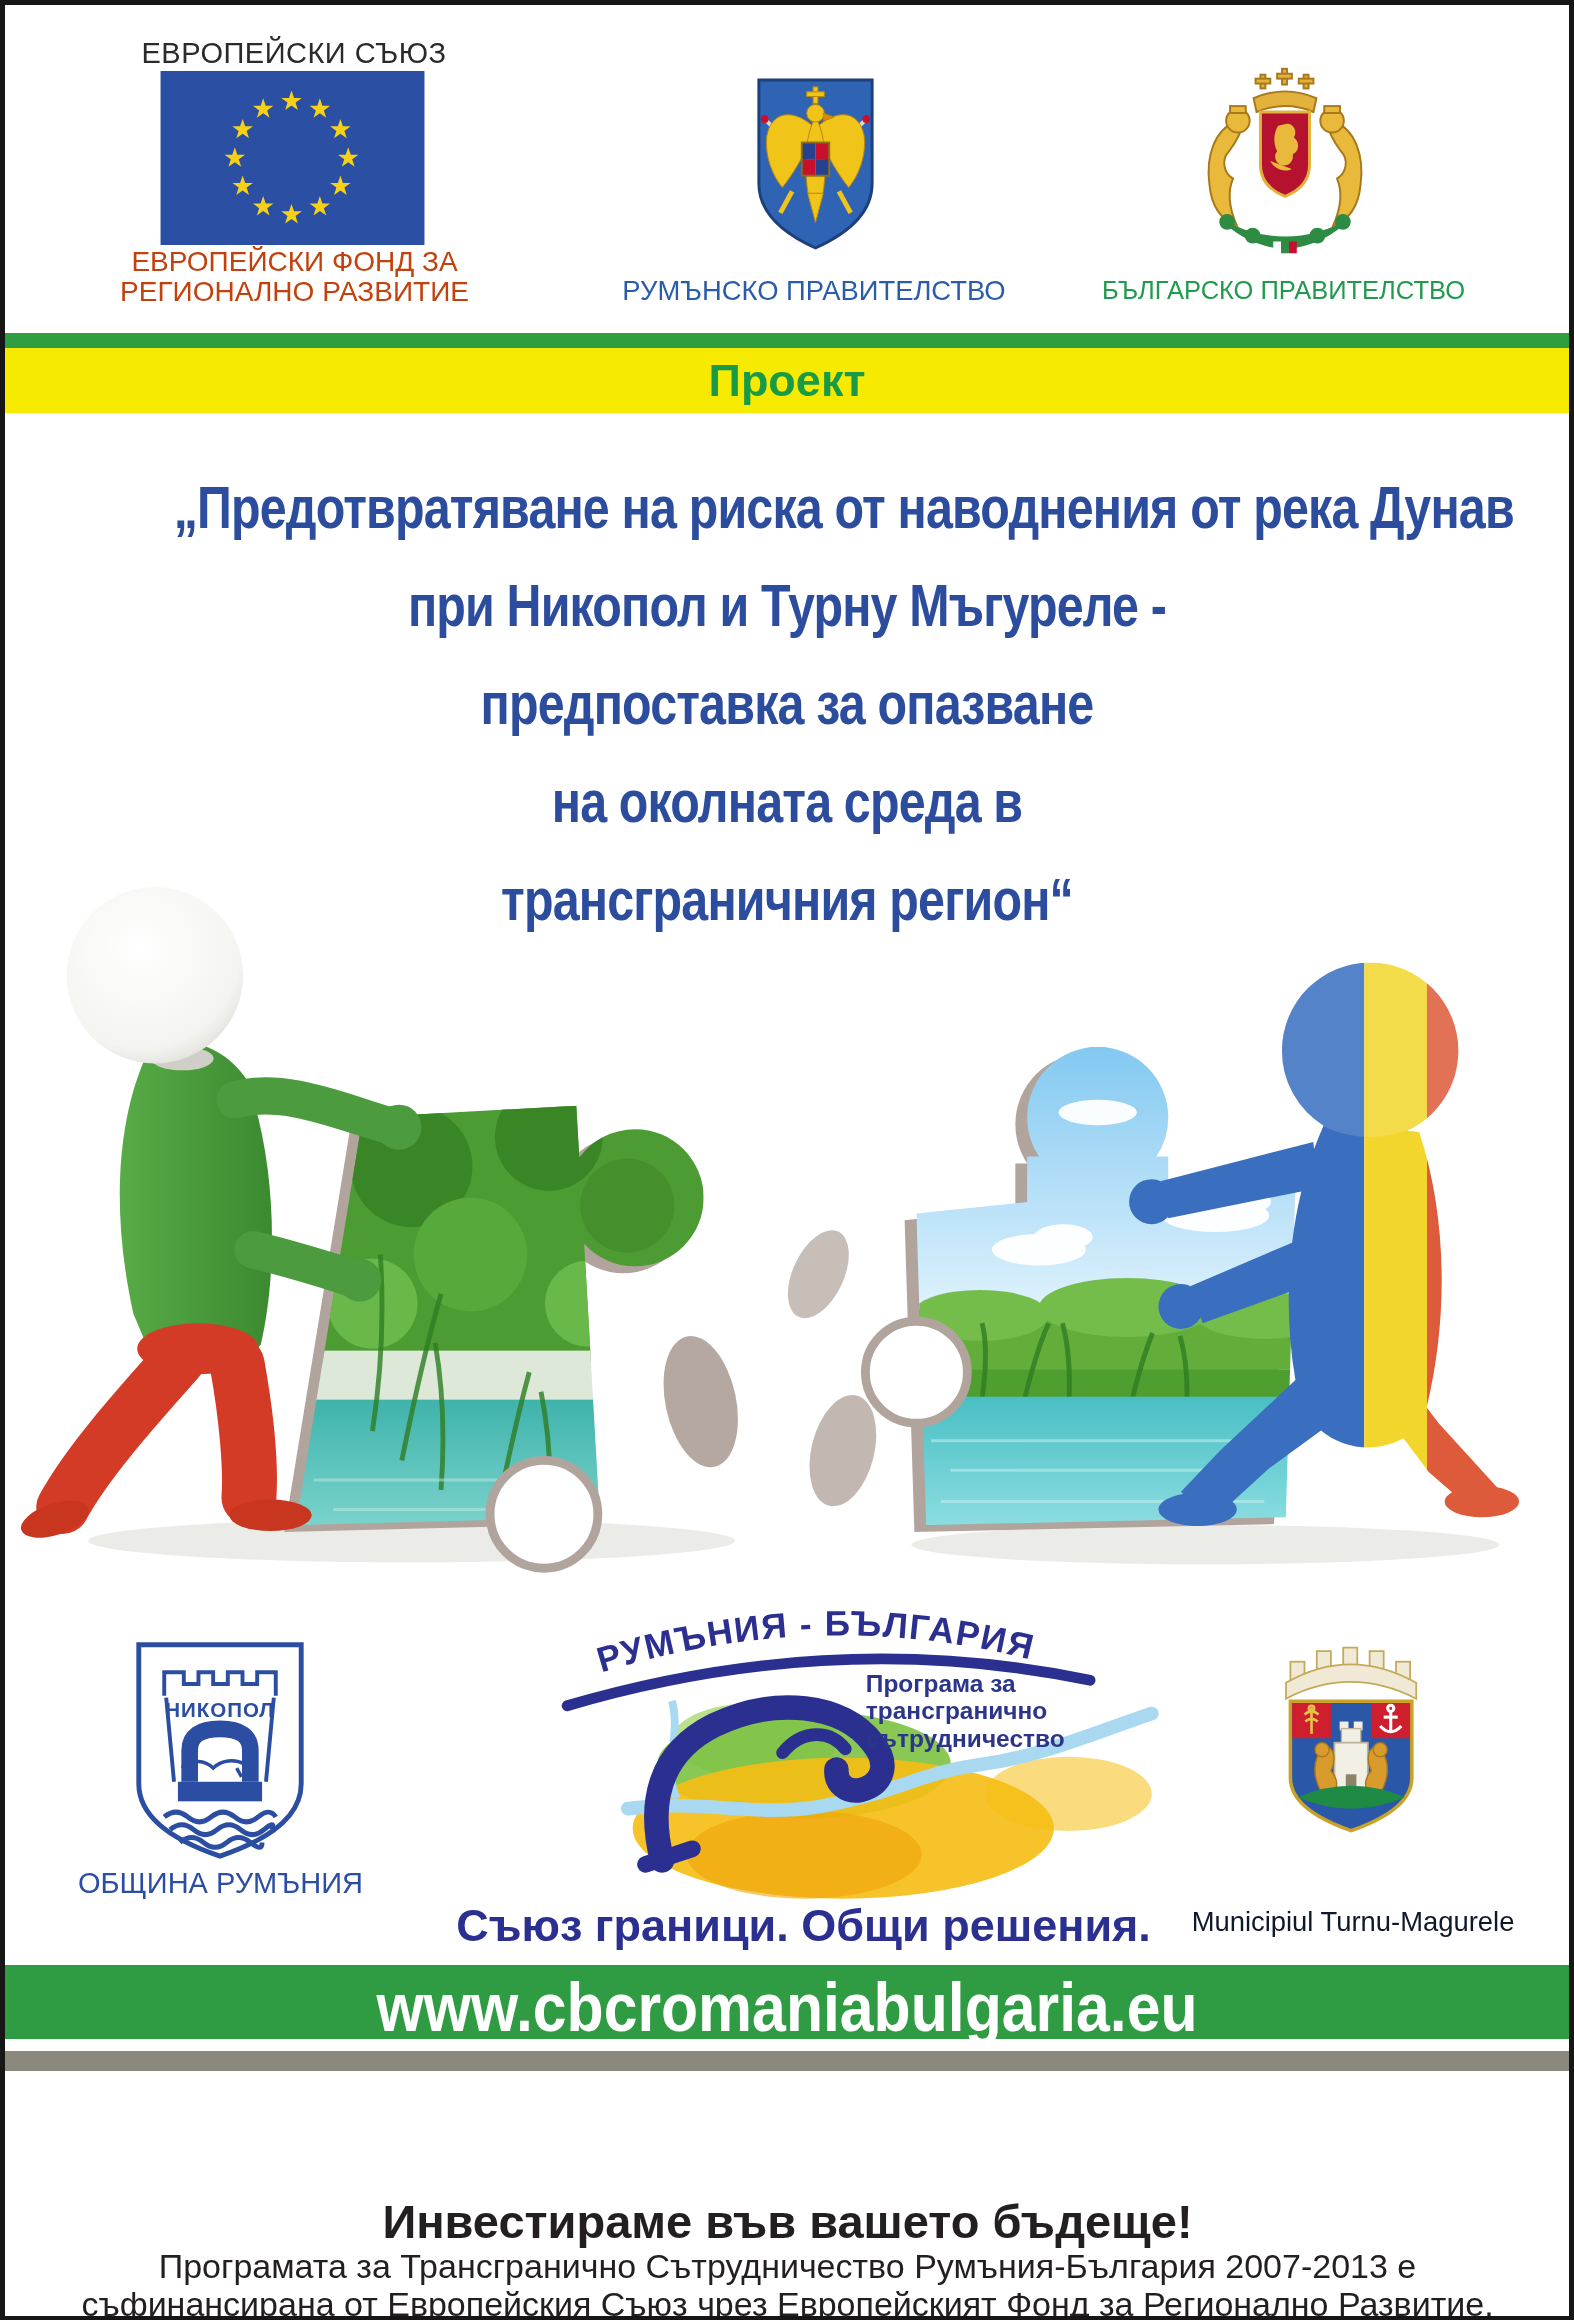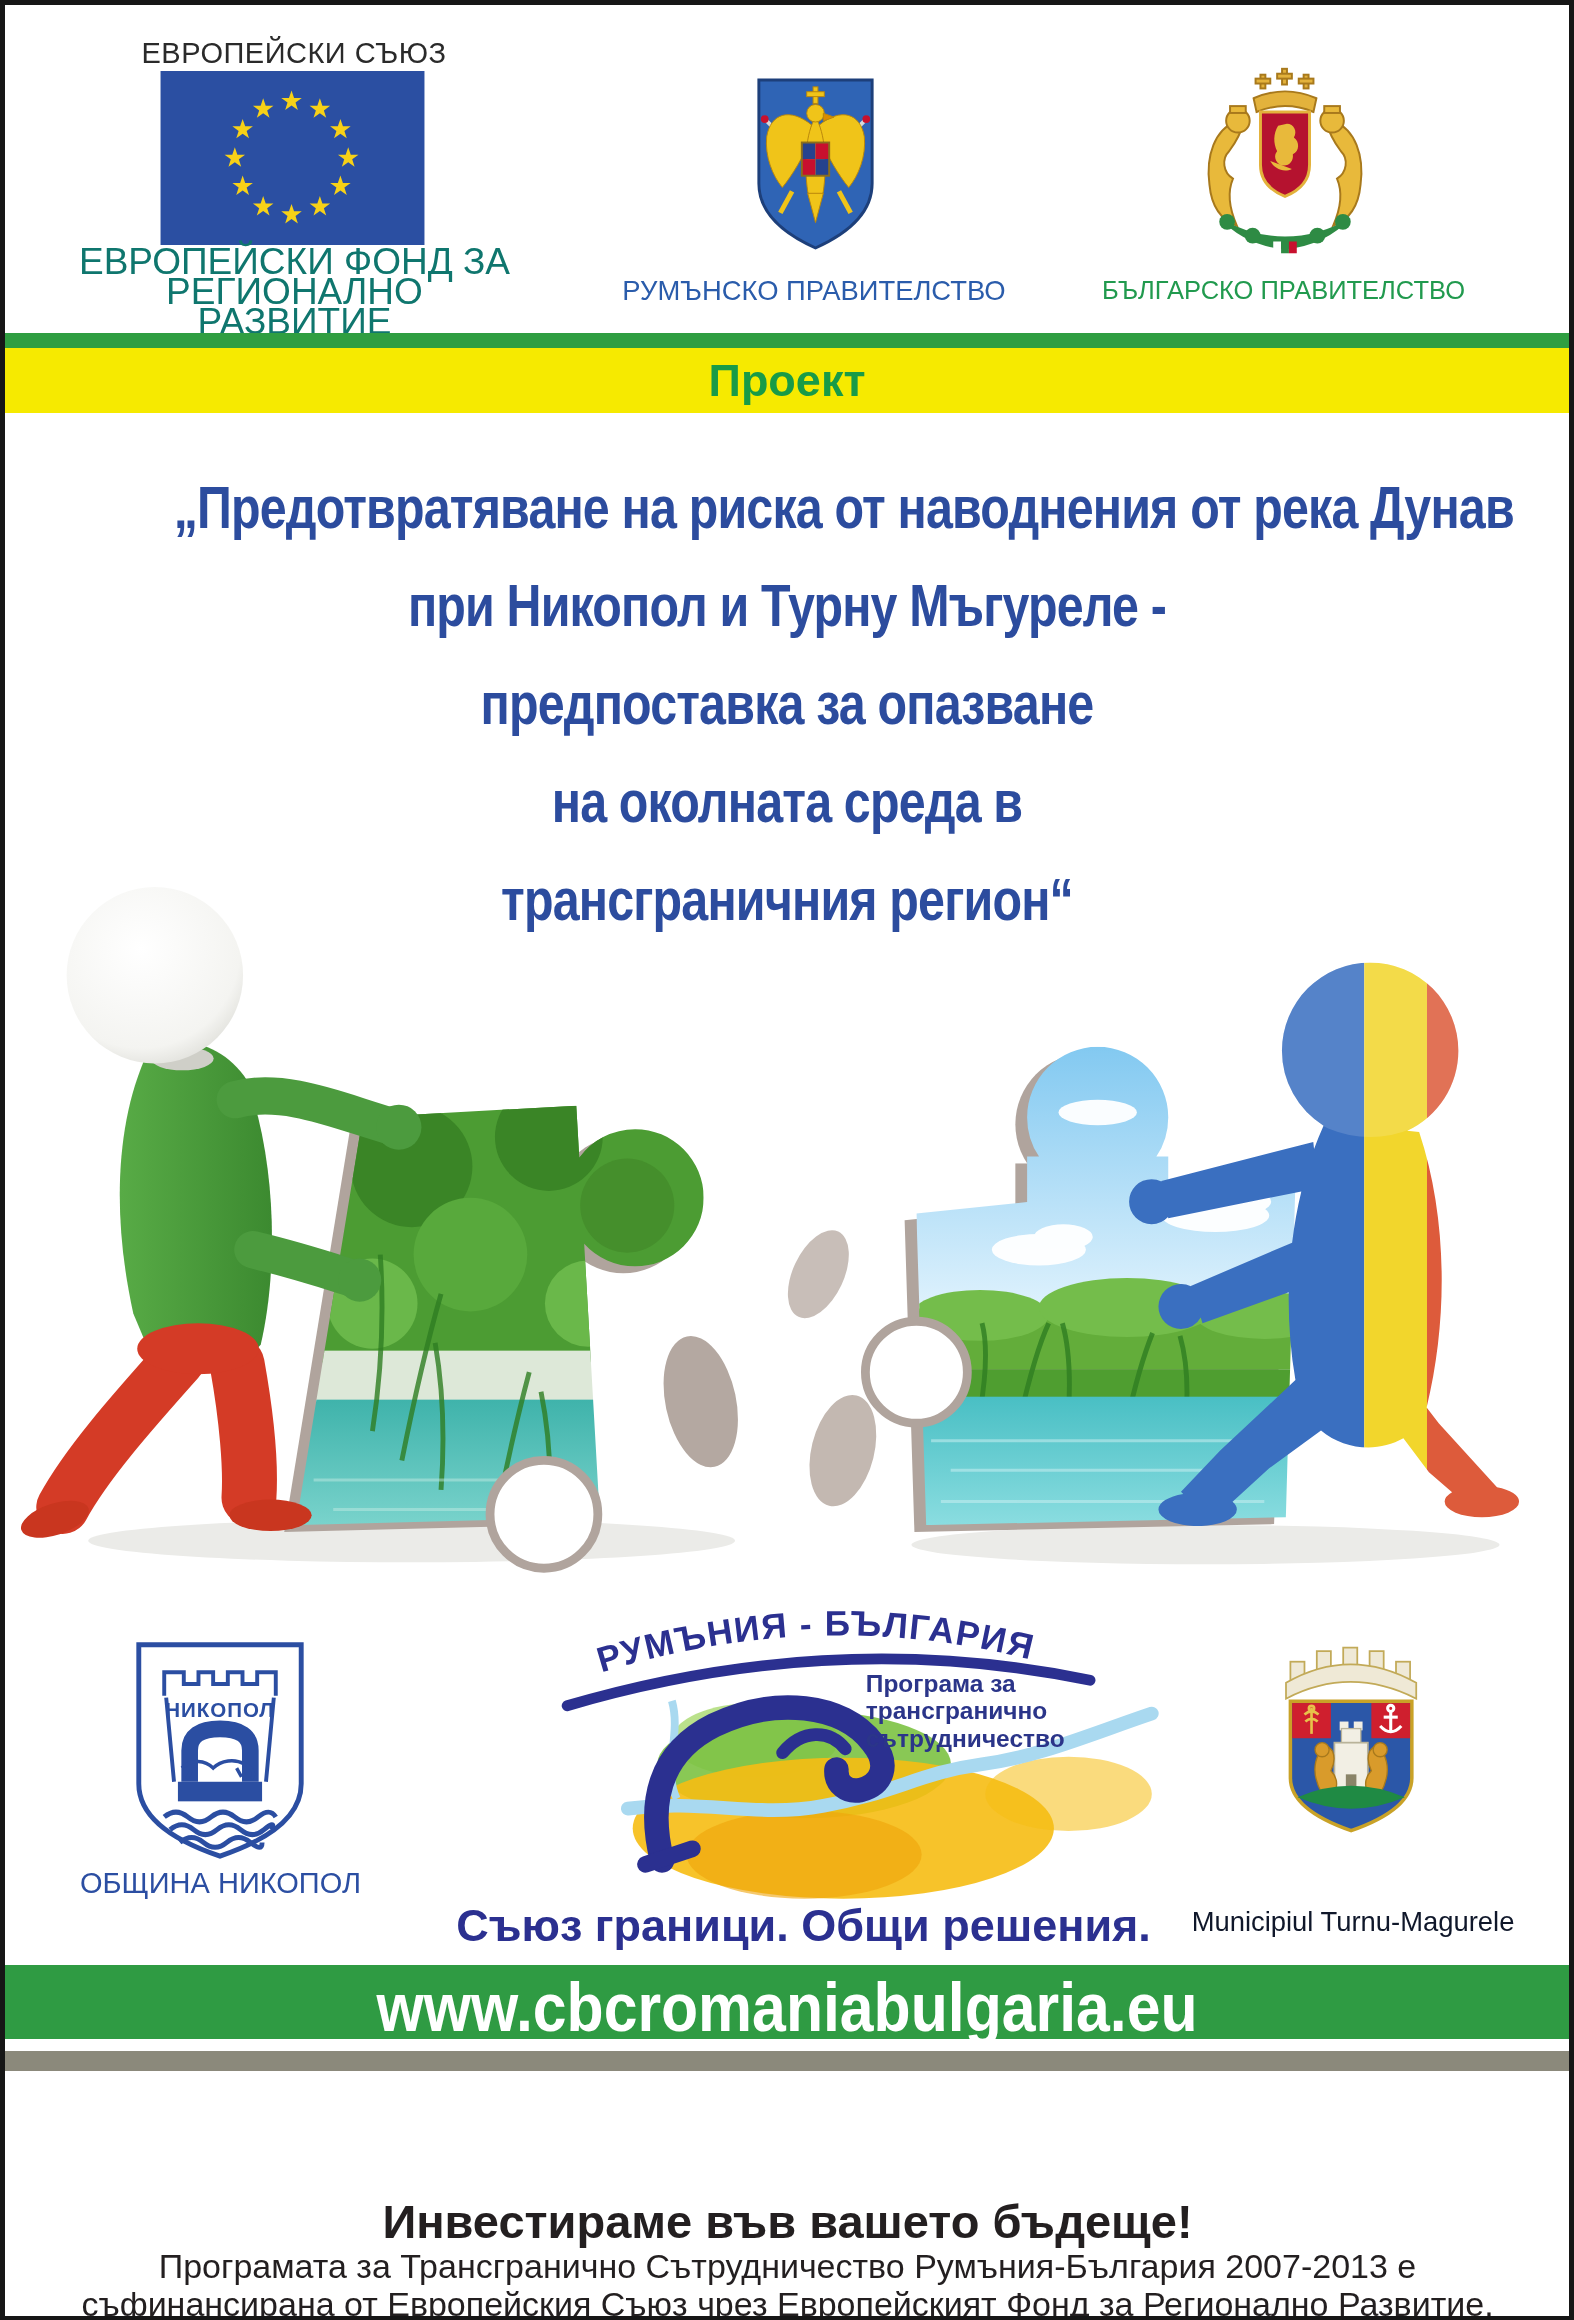--- a/index.html
+++ b/index.html
@@ -7,21 +7,21 @@
     position:relative;width:1574px;height:2321px;background:#fff;overflow:hidden;
     font-family:"Liberation Sans","DejaVu Sans",sans-serif;color:#231f20;
   }
   .frame{position:absolute;inset:0;border:5.9px solid #161616;pointer-events:none;z-index:60;}
   .abs{position:absolute;}
   .ctr{text-align:center;}
 
   
   .eu-title{top:37px;left:98px;width:392px;font-size:29px;letter-spacing:0.5px;color:#2a2a2a;}
   .eu-flag{top:71px;left:160px;}
-  .eu-sub{top:247px;left:74px;width:441px;font-size:37px;line-height:30px;color:#0f766e;}
+  .eu-sub{top:247px;left:74px;width:441px;font-size:28px;line-height:30px;color:#c2410c;}
   .ro-coa{top:74px;left:753px;}
   .ro-label{top:275px;left:608px;width:412px;font-size:27.4px;color:#2a5cab;}
   .bg-coa{top:59px;left:1176px;}
   .bg-label{top:276px;left:1073px;width:421px;font-size:25.5px;color:#219a4e;}
 
   
   .green-strip{top:333px;left:0;width:1574px;height:14.7px;background:#2f9e41;z-index:40;}
   .yellow-band{top:348px;left:0;width:1574px;height:65px;background:#f6ea00;z-index:40;}
   .yellow-band .txt{width:100%;line-height:65px;font-size:45px;font-weight:700;color:#189b47;text-align:center;}
 
@@ -295,21 +295,21 @@
     <text x="95" y="84" text-anchor="middle" font-size="21" font-weight="bold" fill="#2b4ea2" letter-spacing="1">НИКОПОЛ</text>
     <path d="M64,150 V118 Q64,96 95,96 Q126,96 126,118 V150" stroke="#2b4ea2" stroke-width="17" fill="none"></path>
     <path d="M56,136 C66,126 80,128 88,136 C96,128 110,126 120,132 C128,136 132,142 127,147 M66,138 l-5,9 M112,136 l5,9" stroke="#2b4ea2" stroke-width="3.5" fill="none"></path>
     <rect x="52" y="150" width="86" height="20" fill="#2b4ea2"></rect>
     <g stroke="#2b4ea2" stroke-width="5" fill="none">
       <path d="M38,186 q12,-10 24,0 t24,0 t24,0 t24,0 t18,0"></path>
       <path d="M44,199 q12,-10 24,0 t24,0 t24,0 t24,0 t8,0"></path>
       <path d="M54,212 q12,-10 24,0 t24,0 t24,0 t12,0"></path>
     </g>
   </svg>
-  <div class="abs ctr nikopol-label">ОБЩИНА НИКОПОЛ</div>
+  <div class="abs ctr nikopol-label">ОБЩИНА РУМЪНИЯ</div>
 
   <svg class="abs program-svg" width="745" height="333" viewBox="0 0 760 340">
     <defs>
         <path id="arcPath" d="M125,82 Q365,2 600,68" fill="none"></path>
       </defs>
 
     <g>
       <ellipse cx="300" cy="145" rx="85" ry="38" fill="#a9d96e" opacity=".8"></ellipse>
       <ellipse cx="350" cy="170" rx="150" ry="55" fill="#7cc242" opacity=".9"></ellipse>
       <ellipse cx="390" cy="235" rx="215" ry="72" fill="#f6bd13" opacity=".9"></ellipse>

